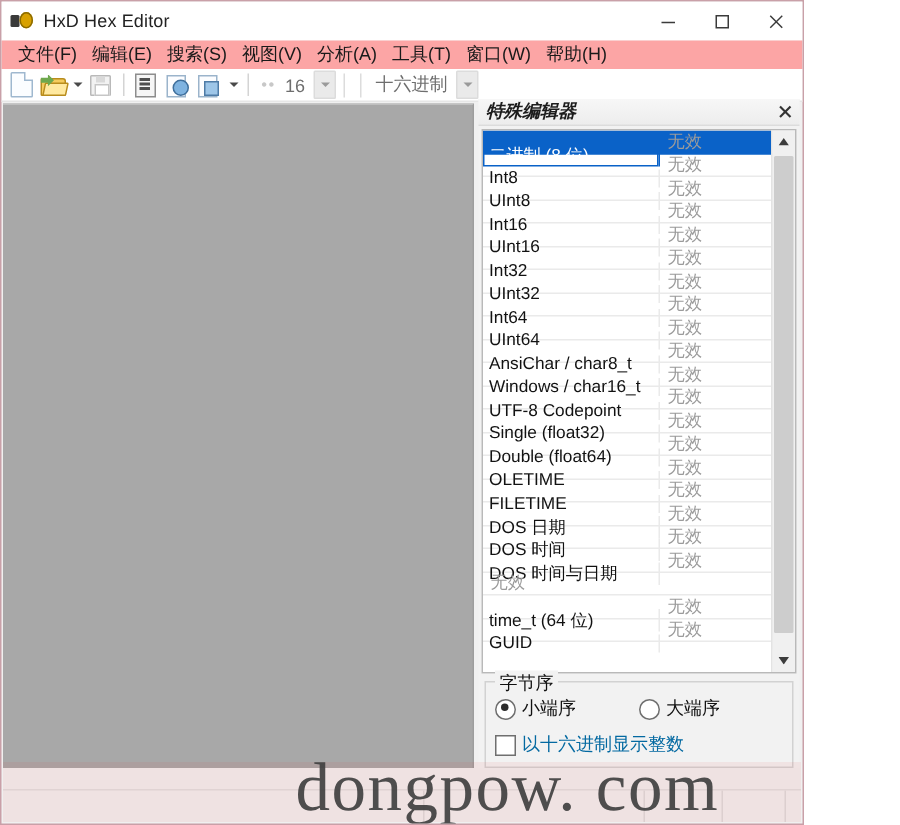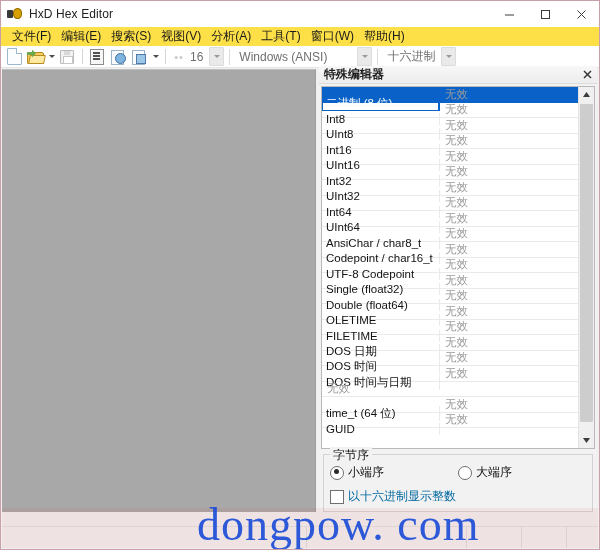--- a/index.html
+++ b/index.html
@@ -5,21 +5,21 @@
   html, body {
     margin: 0; padding: 0;
     width: 600px; height: 550px;
     overflow: hidden;
     font-family: "Liberation Sans", "DejaVu Sans", sans-serif;
     font-size: 12px;
     background: #ffffff;
   }
   #app {
     position: relative;
-    width: 600px; height: 550px;
+    width: 536px; height: 550px;
     background: #f0f0f0;
     box-sizing: border-box;
     border: 1px solid #c9a0a8;
     overflow: hidden;
   }
 
   
   .titlebar {
     position: absolute; left: 0; top: 0; right: 0; height: 26px;
     background: #ffffff;
@@ -47,21 +47,21 @@
   .wbtn {
     width: 36px; height: 26px;
     display: flex; align-items: center; justify-content: center;
     color: #3b3b3b; font-size: 13px; line-height: 1;
   }
   .wbtn svg { display: block; }
 
   
   .menubar {
     position: absolute; left: 0; top: 26px; right: 0; height: 19px;
-    background: #fde047;
+    background: #fca5a5;
     display: flex; 
     padding-left: 6px;
     box-sizing: border-box;
   }
   .menu-item {
     font-size: 12px; color: #1a1a1a;
     padding: 1px 5px 2px 5px;
     white-space: nowrap;
   }
 
@@ -203,21 +203,21 @@
     background: #f2f2f2;
     display: flex; flex-direction: column;
   }
   .panel-head {
     height: 17px; display: flex; align-items: center;
     background: linear-gradient(#f7f7f7, #ededed);
     border-bottom: 1px solid #dcdcdc;
     padding: 0 2px 0 5px;
     flex: 0 0 auto;
   }
-  .panel-title { font-size: 12px; color: #1c1c1c; font-weight: bold; }
+  .panel-title { font-size: 12px; color: #1c1c1c; font-weight: bold; font-style: italic; }
   .panel-close {
     margin-left: auto; width: 16px; height: 15px;
     display:flex; align-items:center; justify-content:center;
     color:#333; font-size: 12px; line-height: 1;
   }
   .tabstrip {
     height: 21px; display: flex; align-items: flex-end;
     border-bottom: 1px solid #c6c6c6;
     background: #f2f2f2;
     flex: 0 0 auto;
@@ -329,21 +329,21 @@
     display: flex; align-items: center;
     font-size: 11px; color: #4a4a4a;
     padding: 0 5px;
     box-sizing: border-box;
   }
 
   
   .watermark {
     position: absolute; left: 196px; top: 497px;
     font-family: "Liberation Serif", "DejaVu Serif", serif;
-    font-size: 46px; color: #1d4ed8;
+    font-size: 46px; color: #404040;
     letter-spacing: 1px;
     white-space: nowrap;
     pointer-events: none;
     opacity: .92;
   }
   .wm-band {
     position: absolute; left: 1px; right: 1px; bottom: 1px; height: 40px;
     background: rgba(220,40,40,.07);
     pointer-events: none;
   }
@@ -447,26 +447,20 @@
       </div>
       <div class="combo">
         <div class="btn">
           <i></i>
         </div>
       </div>
     </div>
 
     <div class="v-sep"></div>
 
-    <div class="combo">
-      <div class="val">Windows (ANSI)</div>
-      <div class="btn" style="margin-left:26px">
-        <i></i>
-      </div>
-    </div>
 
     <div class="v-sep"></div>
 
     <div class="combo">
       <div class="val">十六进制</div>
       <div class="btn">
         <i></i>
       </div>
     </div>
   </div>
@@ -522,21 +516,21 @@
           </div>
           <div class="row">
             <div class="name">UInt64</div>
             <div class="val">无效</div>
           </div>
           <div class="row">
             <div class="name">AnsiChar / char8_t</div>
             <div class="val">无效</div>
           </div>
           <div class="row">
-            <div class="name">Codepoint / char16_t</div>
+            <div class="name">Windows / char16_t</div>
             <div class="val">无效</div>
           </div>
           <div class="row">
             <div class="name">UTF-8 Codepoint</div>
             <div class="val">无效</div>
           </div>
           <div class="row">
             <div class="name">Single (float32)</div>
             <div class="val">无效</div>
           </div>

